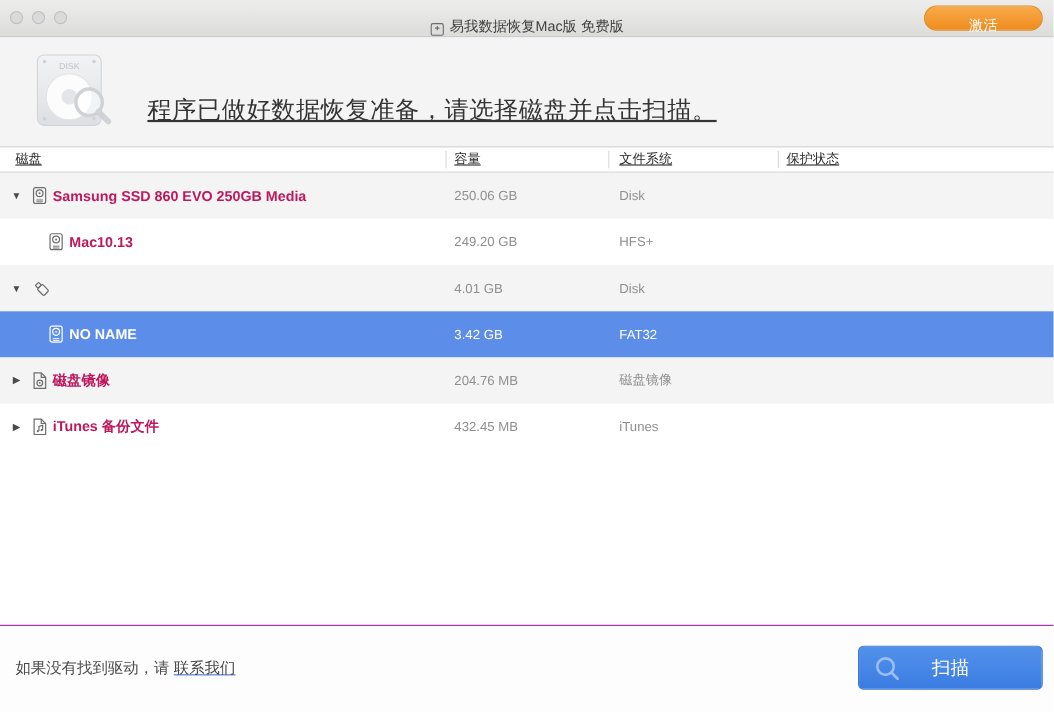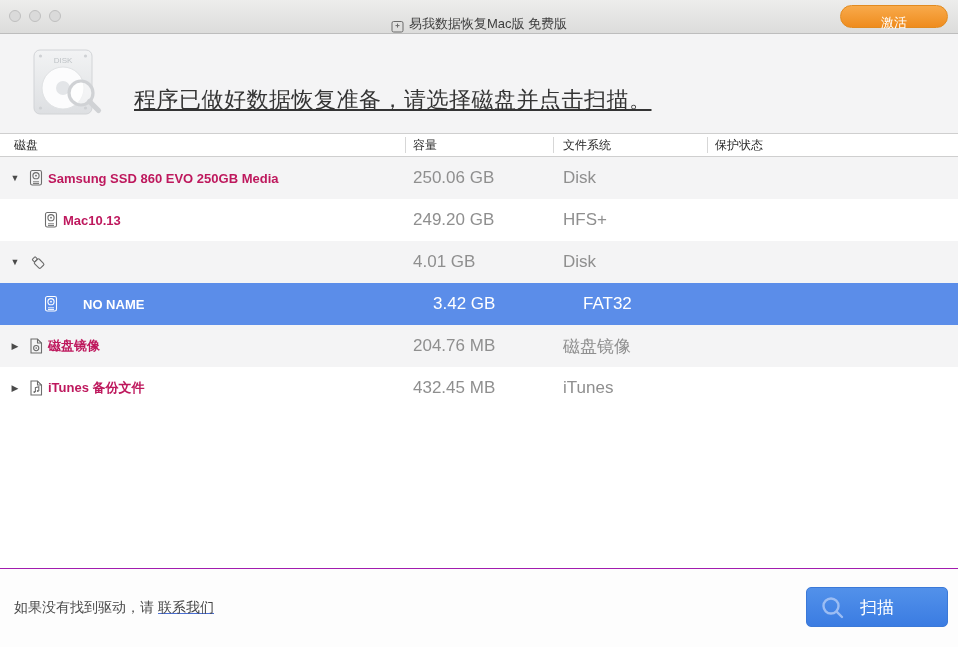--- a/index.html
+++ b/index.html
@@ -20,50 +20,50 @@
 
   
   .hero{position:absolute;top:34px;left:0;right:0;height:99px;background:#f4f4f5;}
   .hero-icon{position:absolute;left:26px;top:12px;}
   .hero-msg{position:absolute;left:134px;top:16px;height:99px;display:flex;align-items:center;
     font-size:22px;font-weight:500;color:#343434;letter-spacing:.5px;text-decoration:underline;}
 
   
   .thead{position:absolute;top:133px;left:0;right:0;height:22px;background:#fff;
     border-top:1px solid #cfcfcf;border-bottom:1px solid #cfcfcf;font-size:12px;color:#2a2a2a;}
-  .th{position:absolute;top:50%;transform:translateY(-50%);white-space:nowrap;}
+  .th{position:absolute;top:50%;transform:translateY(-50%);white-space:nowrap;text-decoration:underline;}
   .th0{left:14px}.th1{left:413px}.th2{left:563px}.th3{left:715px}
   .vsep{position:absolute;top:3px;bottom:3px;width:1px;background:#d7d7d7;}
   .vs1{left:405px}.vs2{left:553px}.vs3{left:707px}
 
   
   .rows{position:absolute;top:157px;left:0;right:0;}
   .row{position:relative;height:42px;background:#fff;cursor:default;}
   .row.shade{background:#f4f4f5;}
   .row.selected{background:var(--selection-blue,#5b8de9);}
   .expander{position:absolute;left:9px;top:50%;transform:translateY(-50%);
     width:12px;text-align:center;font-size:9px;color:#4a4a4a;cursor:pointer;}
   .expander.down::before{content:"▼";}
   .expander.right::before{content:"▶";}
   .row-icon{position:absolute;left:29px;top:50%;transform:translateY(-50%);color:#6d6d6d;display:flex;}
   .row.child .row-icon{left:44px;}
   .name{position:absolute;left:48px;top:50%;transform:translateY(-50%);
     font-size:13px;font-weight:700;color:#be185d;white-space:nowrap;}
   .row.child .name{left:63px;}
-  .cap,.fs{position:absolute;top:50%;transform:translateY(-50%);font-size:17px;color:#8f8f8f;white-space:nowrap;}
+  .cap,.fs{position:absolute;top:50%;transform:translateY(-50%);font-size:12px;color:#8f8f8f;white-space:nowrap;}
   .cap{left:413px}.fs{left:563px}
-  .row.selected .name,.row.selected .cap,.row.selected .fs{color:#fff;margin-left:20px;}
+  .row.selected .name,.row.selected .cap,.row.selected .fs{color:#fff;}
   .row.selected .row-icon{color:#fff;}
 
   
   .footer{position:absolute;left:0;right:0;top:568px;bottom:0;background:#fdfdfd;border-top:1px solid #a21caf;}
   .hint{position:absolute;left:14px;top:50%;transform:translateY(-50%);font-size:14px;color:#4c4c4c;}
   .contact-link{color:#454545;text-decoration:underline;
     text-decoration-color:var(--link-underline,#4a6fd4);cursor:pointer;margin-left:4px;}
-  .scan-btn{position:absolute;right:10px;top:18px;width:142px;height:40px;border-radius:5px;
+  .scan-btn{position:absolute;right:10px;top:18px;width:168px;height:40px;border-radius:5px;
     background:linear-gradient(var(--scan-blue-top,#5291ea),var(--scan-blue-bottom,#3b7ce2));
     border:1px solid #3b79d8;color:#fff;font-size:17px;cursor:pointer;
     display:flex;align-items:center;justify-content:center;box-sizing:border-box;padding:0;}
   .scan-icon{position:absolute;left:14px;top:8px;}
 </style>
 </head>
 <body>
 
 <div class="window">
 

